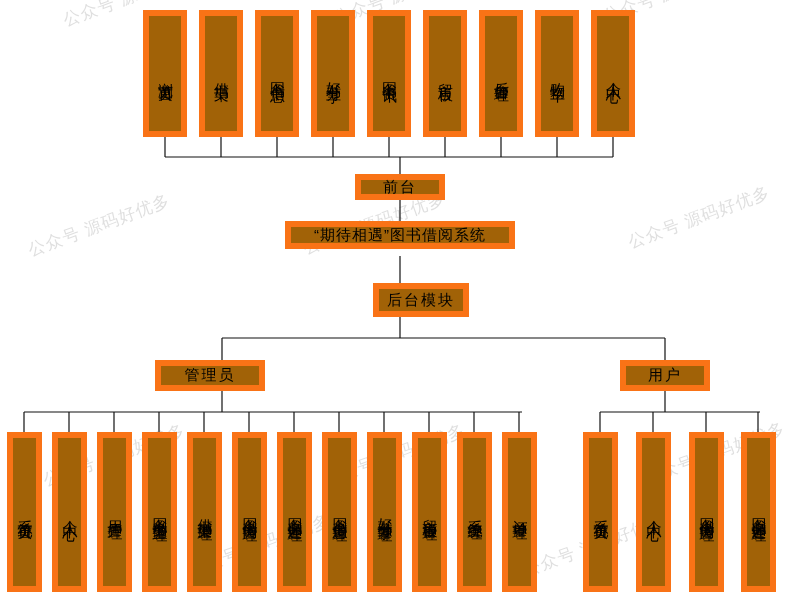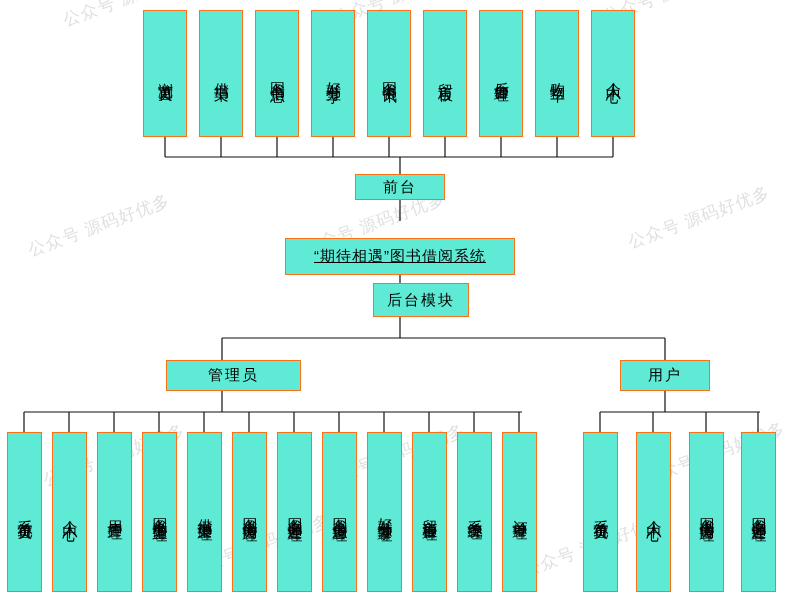--- a/index.html
+++ b/index.html
@@ -33,22 +33,22 @@
   }
   svg.lines {
     position: absolute;
     left: 0; top: 0;
     width: 800px; height: 601px;
     pointer-events: none;
   }
   .node {
     position: absolute;
     box-sizing: border-box;
-    border: 1px solid #f97316;
-    background: #5eead4;
+    border: 6px solid #f97316;
+    background: #a16207;
     display: flex;
     align-items: center;
     justify-content: center;
     text-align: center;
     color: #000000;
     font-family: "Liberation Sans", sans-serif;
   }
   
   .vnode {
     writing-mode: vertical-rl;
@@ -142,25 +142,25 @@
   <div class="node vnode" style="left:255px; top:10px; width:44px; height:127px;">图书信息</div>
   <div class="node vnode" style="left:311px; top:10px; width:44px; height:127px;">好书分享</div>
   <div class="node vnode" style="left:367px; top:10px; width:44px; height:127px;">图书资讯</div>
   <div class="node vnode" style="left:423px; top:10px; width:44px; height:127px;">留言板</div>
   <div class="node vnode" style="left:479px; top:10px; width:44px; height:127px;">后台管理</div>
   <div class="node vnode" style="left:535px; top:10px; width:44px; height:127px;">购物车</div>
   <div class="node vnode" style="left:591px; top:10px; width:44px; height:127px;">个人中心</div>
 
   <div class="node hnode" style="left:355px; top:174px; width:90px; height:26px;">前台</div>
 
-  <div class="node center-node" style="left:285px; top:238px; width:230px; height:37px;text-decoration:underline;">“期待相遇”图书借阅系统</div>
+  <div class="node center-node" style="left:285px; top:221px; width:230px; height:28px;">“期待相遇”图书借阅系统</div>
 
   <div class="node hnode" style="left:352px; top:283px; width:96px; height:34px;margin-left:21px;">后台模块</div>
 
-  <div class="node hnode" style="left:155px; top:360px; width:135px; height:31px;margin-left:11px;">管理员</div>
+  <div class="node hnode" style="left:155px; top:360px; width:110px; height:31px;">管理员</div>
   <div class="node hnode" style="left:620px; top:360px; width:90px; height:31px;">用户</div>
 
   <div class="node vnode" style="left:7px; top:432px; width:35px; height:160px;">系统首页</div>
   <div class="node vnode" style="left:52px; top:432px; width:35px; height:160px;">个人中心</div>
   <div class="node vnode" style="left:97px; top:432px; width:35px; height:160px;">用户管理</div>
   <div class="node vnode" style="left:142px; top:432px; width:35px; height:160px;">图书类型管理</div>
   <div class="node vnode" style="left:187px; top:432px; width:35px; height:160px;">借书架管理</div>
   <div class="node vnode" style="left:232px; top:432px; width:35px; height:160px;">图书借阅管理</div>
   <div class="node vnode" style="left:277px; top:432px; width:35px; height:160px;">图书归还管理</div>
   <div class="node vnode" style="left:322px; top:432px; width:35px; height:160px;">图书信息管理</div>

